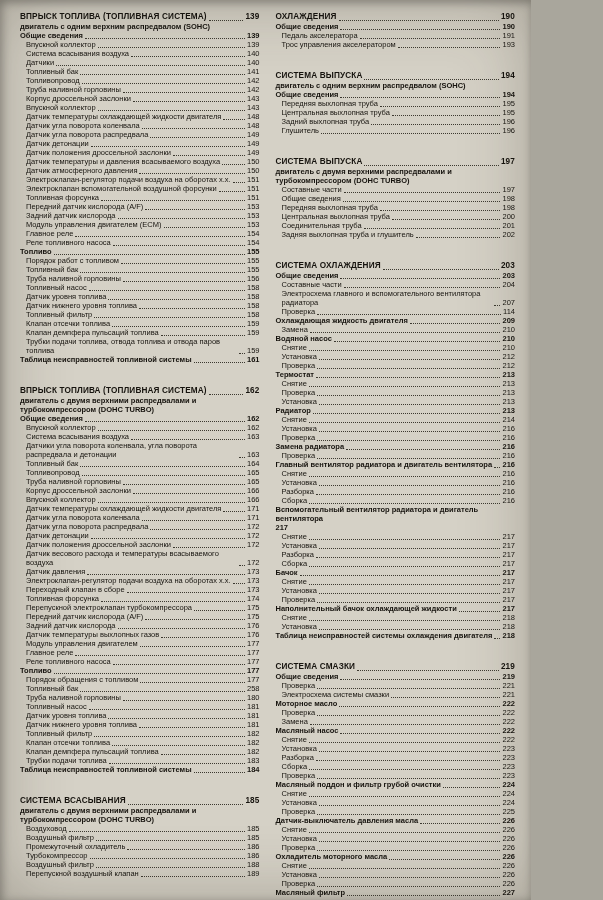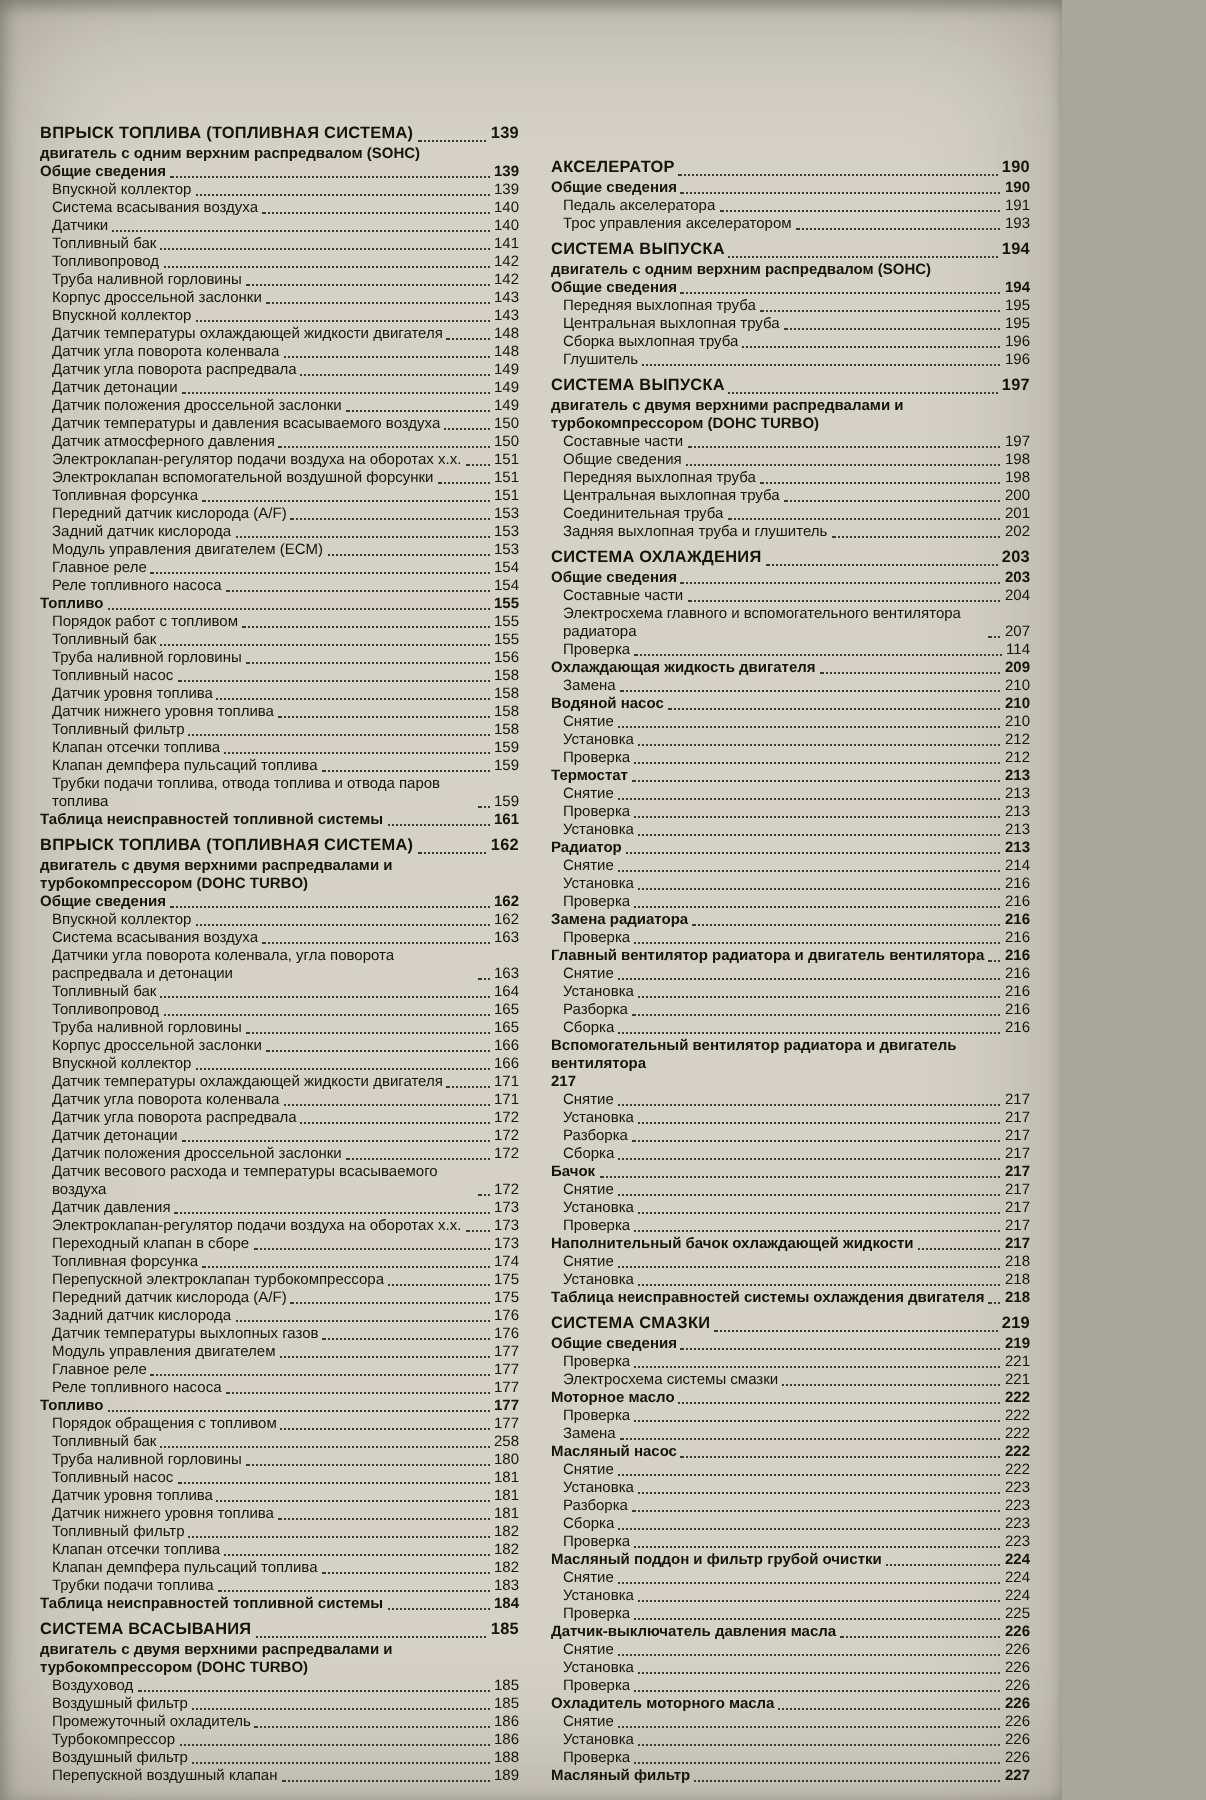--- a/index.html
+++ b/index.html
@@ -15,28 +15,27 @@
     background:var(--bg);
     font-family:"Liberation Sans",sans-serif;
   }
   .paper{
     width:531px;height:900px;
     background:var(--paper);
     padding:12px 16px 8px 20px;
     display:flex;gap:16px;
     overflow:hidden;
     box-shadow:inset 0 0 70px rgba(55,50,38,.30), inset 0 4px 8px rgba(0,0,0,.22), inset 4px 0 8px rgba(0,0,0,.14);
-    align-items:flex-end;
   }
   .col{flex:1 1 0;min-width:0;color:var(--ink);}
   .row{display:flex;align-items:flex-end;font-size:7.5px;line-height:9px;}
   .row .txt{flex:0 1 auto;min-width:0;}
   .row .dots{flex:1 1 6px;min-width:6px;border-bottom:1px dotted var(--dots);margin:0 2px 1.5px 2px;}
   .row .pg{flex:0 0 auto;}
-  .row.title{font-weight:bold;font-size:8.2px;line-height:10px;margin-top:4px;letter-spacing:.15px;}
+  .row.title{font-weight:bold;font-size:8.2px;line-height:10px;margin-top:22px;letter-spacing:.15px;}
   .col > .row.title:first-child{margin-top:0;}
   .row.subtitle{font-weight:bold;}
   .row.heading{font-weight:bold;}
   .row.pageline{font-weight:bold;}
   .row.item{padding-left:6px;}
 </style>
 </head>
 <body>
 
 <div class="paper">
@@ -461,21 +460,21 @@
         <span class="pg">188</span>
       </div>
       <div class="row item">
         <span class="txt">Перепускной воздушный клапан</span>
         <span class="dots"></span>
         <span class="pg">189</span>
       </div>
     </div>
   <div class="col">
       <div class="row title">
-        <span class="txt">АКСЕЛЕРАТОР</span>
+        <span class="txt">ОХЛАЖДЕНИЯ</span>
         <span class="dots"></span>
         <span class="pg">190</span>
       </div>
       <div class="row heading">
         <span class="txt">Общие сведения</span>
         <span class="dots"></span>
         <span class="pg">190</span>
       </div>
       <div class="row item">
         <span class="txt">Педаль акселератора</span>
@@ -504,21 +503,21 @@
         <span class="txt">Передняя выхлопная труба</span>
         <span class="dots"></span>
         <span class="pg">195</span>
       </div>
       <div class="row item">
         <span class="txt">Центральная выхлопная труба</span>
         <span class="dots"></span>
         <span class="pg">195</span>
       </div>
       <div class="row item">
-        <span class="txt">Сборка выхлопная труба</span>
+        <span class="txt">Задний выхлопная труба</span>
         <span class="dots"></span>
         <span class="pg">196</span>
       </div>
       <div class="row item">
         <span class="txt">Глушитель</span>
         <span class="dots"></span>
         <span class="pg">196</span>
       </div>
       <div class="row title">
         <span class="txt">СИСТЕМА ВЫПУСКА</span>

